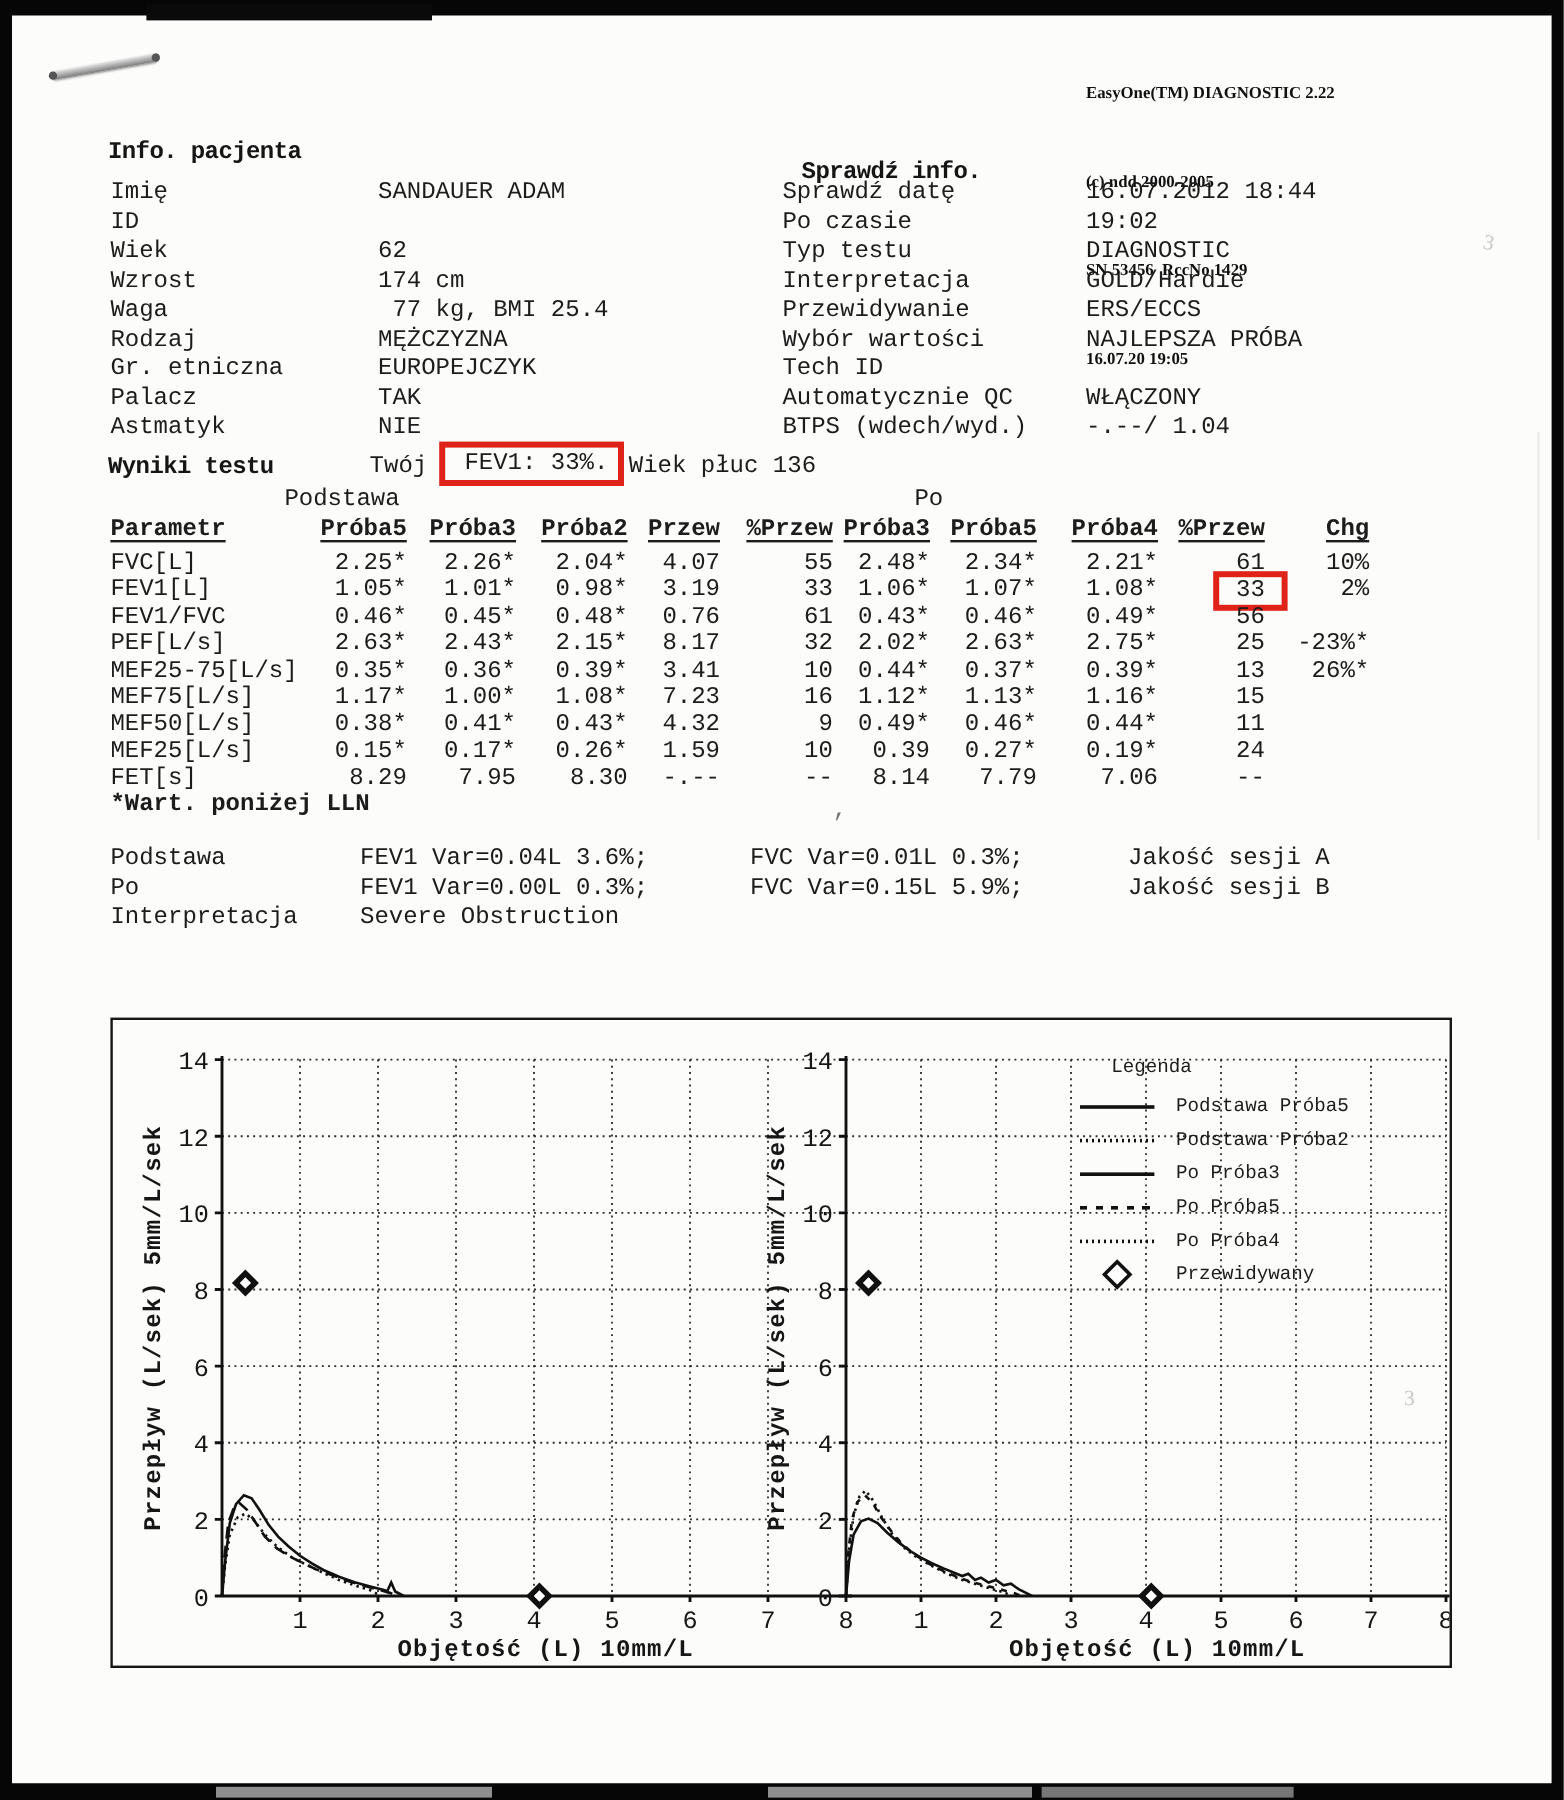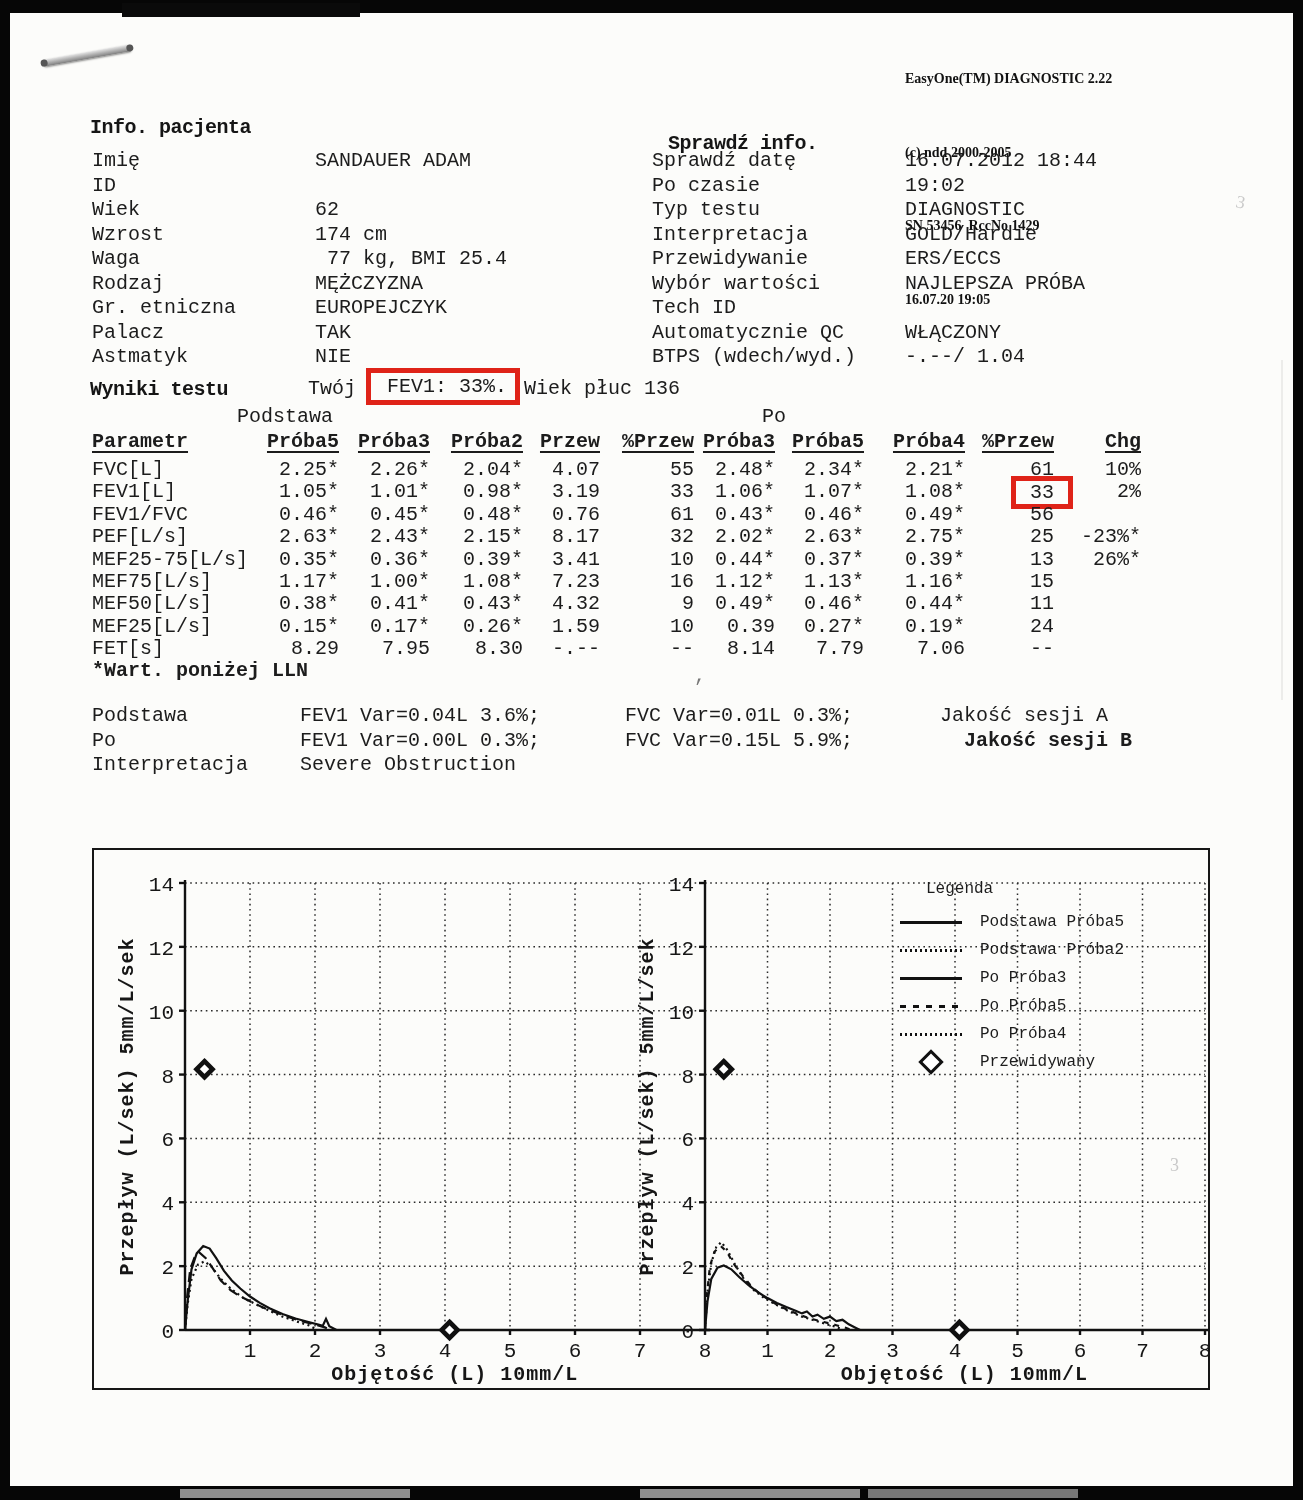--- a/index.html
+++ b/index.html
@@ -119,21 +119,21 @@
       <div class="tr"><span class="td" style="left: 0px;">MEF50[L/s]</span><span class="td" style="right: 802px;">0.38*</span><span class="td" style="right: 711px;">0.41*</span><span class="td" style="right: 618px;">0.43*</span><span class="td" style="right: 541px;">4.32</span><span class="td" style="right: 447px;">9</span><span class="td" style="right: 366px;">0.49*</span><span class="td" style="right: 277px;">0.46*</span><span class="td" style="right: 176px;">0.44*</span><span class="td" style="right: 87px;">11</span><span class="td" style="right: 0px;"></span></div>
       <div class="tr"><span class="td" style="left: 0px;">MEF25[L/s]</span><span class="td" style="right: 802px;">0.15*</span><span class="td" style="right: 711px;">0.17*</span><span class="td" style="right: 618px;">0.26*</span><span class="td" style="right: 541px;">1.59</span><span class="td" style="right: 447px;">10</span><span class="td" style="right: 366px;">0.39</span><span class="td" style="right: 277px;">0.27*</span><span class="td" style="right: 176px;">0.19*</span><span class="td" style="right: 87px;">24</span><span class="td" style="right: 0px;"></span></div>
       <div class="tr"><span class="td" style="left: 0px;">FET[s]</span><span class="td" style="right: 802px;">8.29</span><span class="td" style="right: 711px;">7.95</span><span class="td" style="right: 618px;">8.30</span><span class="td" style="right: 541px;">-.--</span><span class="td" style="right: 447px;">--</span><span class="td" style="right: 366px;">8.14</span><span class="td" style="right: 277px;">7.79</span><span class="td" style="right: 176px;">7.06</span><span class="td" style="right: 87px;">--</span><span class="td" style="right: 0px;"></span></div>
     </div>
 
   <div class="t20" style="left:92px;top:659px;font-weight:bold;">*Wart. poniżej LLN</div>
   <span class="t20" style="left:694px;top:664px;color:#777;">,</span>
 
   <div class="rows" id="session-rows" style="left:92px;top:704px;">
       <div class="info-row"><span class="val" style="left: 0px;">Podstawa</span><span class="val" style="left: 208px;">FEV1 Var=0.04L 3.6%;</span><span class="val" style="left: 533px;">FVC Var=0.01L 0.3%;</span><span class="val" style="left: 848px;">Jakość sesji A</span></div>
-      <div class="info-row"><span class="val" style="left: 0px;">Po</span><span class="val" style="left: 208px;">FEV1 Var=0.00L 0.3%;</span><span class="val" style="left: 533px;">FVC Var=0.15L 5.9%;</span><span class="val" style="left: 872px; font-weight: bold;">Jakość sesji B</span></div>
+      <div class="info-row"><span class="val" style="left: 0px;">Po</span><span class="val" style="left: 208px;">FEV1 Var=0.00L 0.3%;</span><span class="val" style="left: 533px;">FVC Var=0.15L 5.9%;</span><span class="val" style="left: 848px;">Jakość sesji B</span></div>
       <div class="info-row"><span class="val" style="left: 0px;">Interpretacja</span><span class="val" style="left: 208px;">Severe Obstruction</span></div>
     </div>
 
   <div class="chart-box">
     <svg id="fv-svg" width="1114" height="538" viewBox="0 0 1114 538">
         <g>
           <line x1="91" y1="416.14285714285717" x2="611" y2="416.14285714285717" class="grid"></line>
           <line x1="91" y1="352.2857142857143" x2="611" y2="352.2857142857143" class="grid"></line>
           <line x1="91" y1="288.42857142857144" x2="611" y2="288.42857142857144" class="grid"></line>
           <line x1="91" y1="224.57142857142858" x2="611" y2="224.57142857142858" class="grid"></line>

